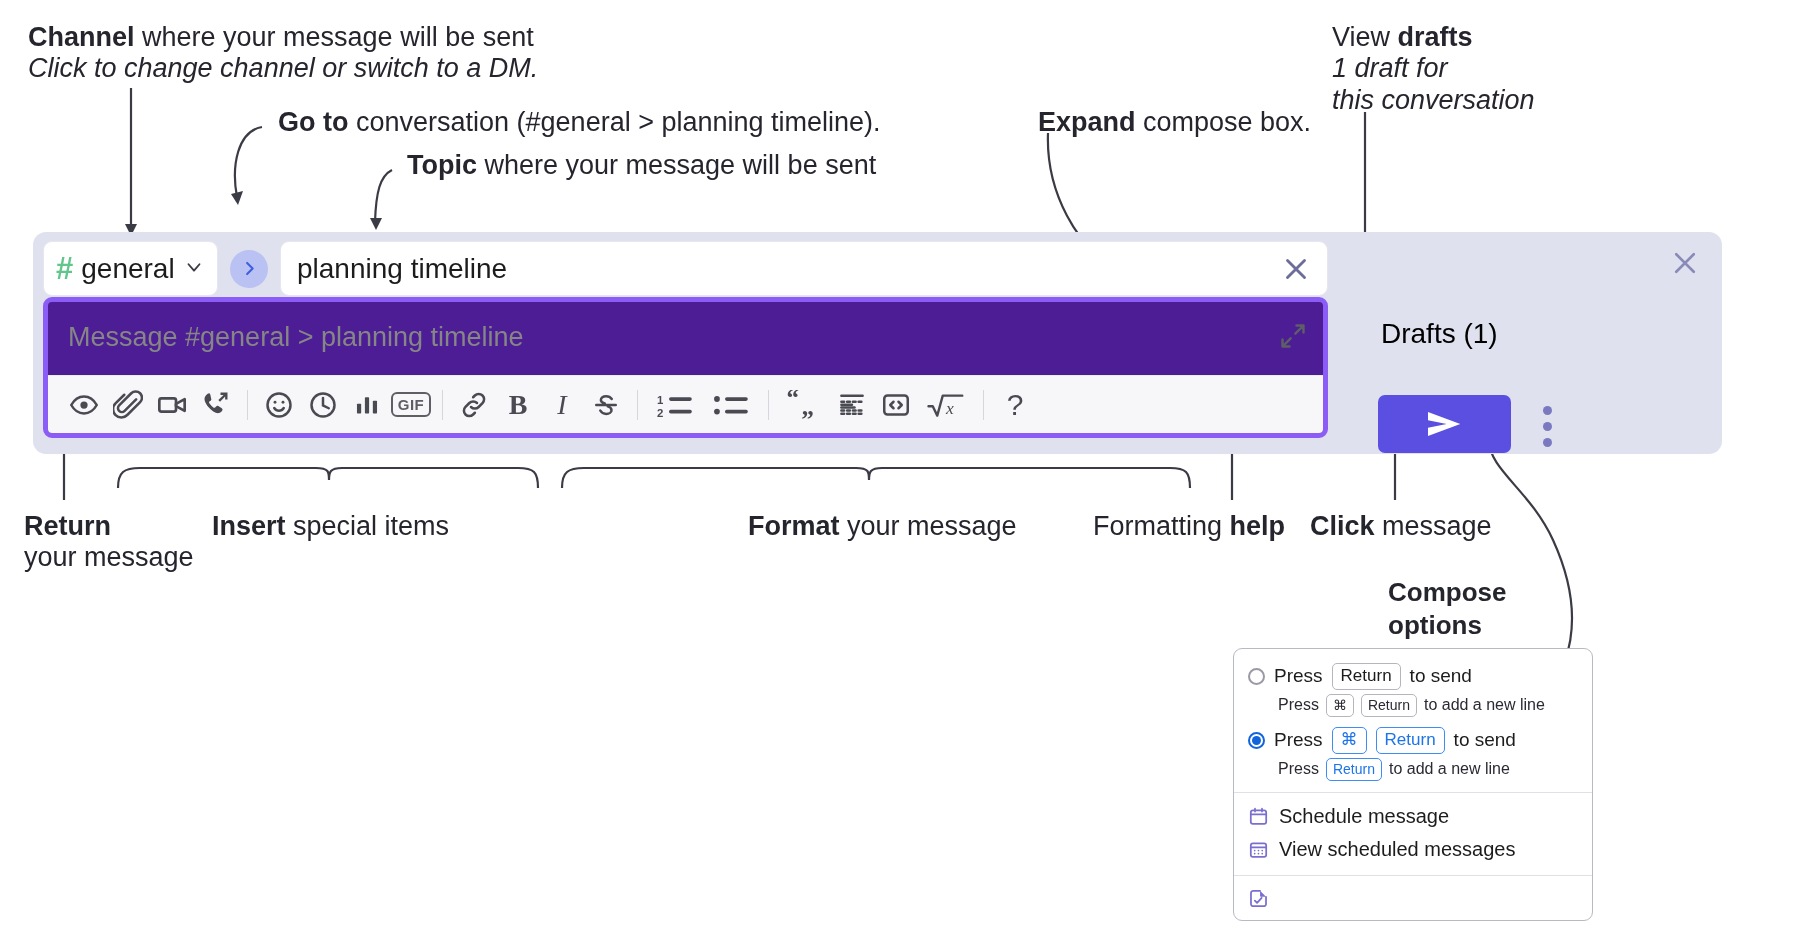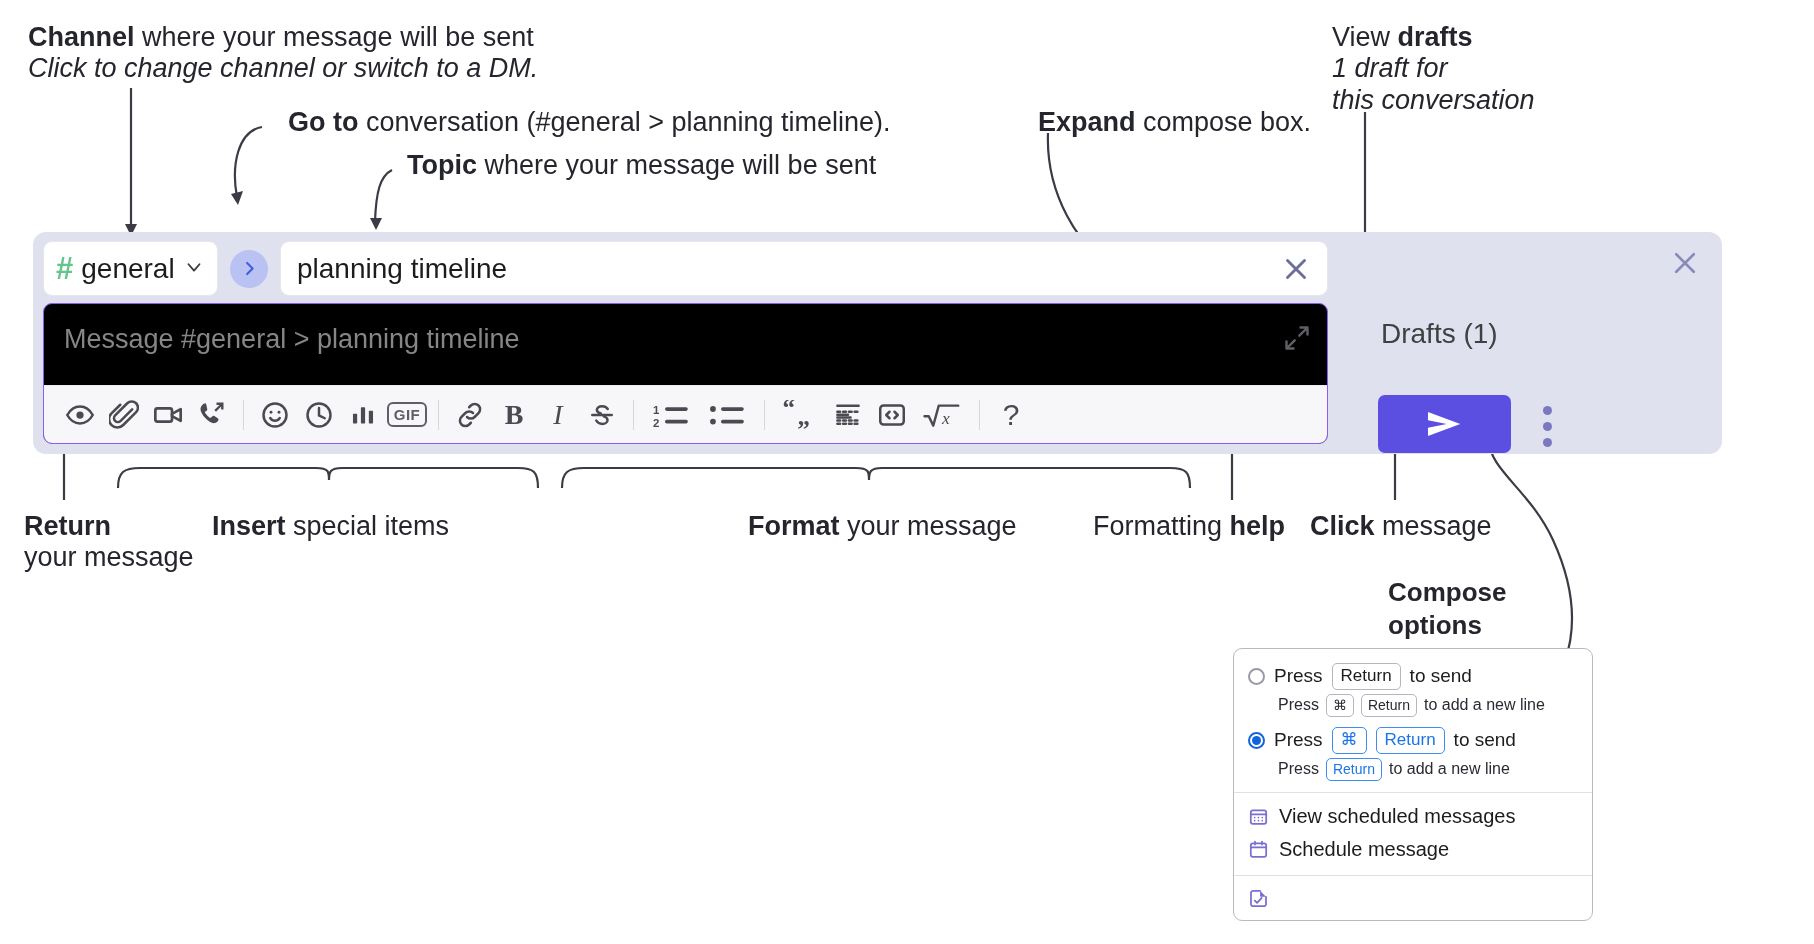--- a/index.html
+++ b/index.html
@@ -12,21 +12,21 @@
     overflow:hidden;
   }
   .stage{position:absolute;inset:0;}
 
   
   .ann{position:absolute;font-size:27px;line-height:1.16;color:#25252e;white-space:nowrap;}
   .ann b{font-weight:700;}
   .ann i{font-style:italic;}
 
   #ann-channel{left:28px;top:22px;}
-  #ann-goto{left:288px;top:107px;}
+  #ann-goto{left:278px;top:107px;}
   #ann-topic{left:407px;top:150px;}
   #ann-expand{left:1038px;top:107px;}
   #ann-drafts{left:1332px;top:22px;}
   #ann-preview{left:24px;top:511px;}
   #ann-insert{left:212px;top:511px;}
   #ann-format{left:748px;top:511px;}
   #ann-help{left:1093px;top:511px;}
   #ann-send{left:1310px;top:511px;}
   #ann-compose{left:1388px;top:576px;font-size:26px;line-height:1.28;}
 
@@ -64,22 +64,22 @@
   }
   #topic-field{
     flex:1;height:55px;background:#fff;border-radius:9px;border:1px solid #e6e6ee;
     display:flex;align-items:center;padding:0 14px 0 16px;box-sizing:border-box;
   }
   #topic-value{font-size:28px;color:#1d1c1d;flex:1;}
   #topic-clear{flex:0 0 auto;display:flex;align-items:center;}
 
   
   #message-box{
-    position:absolute;left:0;top:62px;width:100%;height:141px;
-    background:#000000;border:1px solid #8b5cf6;border-radius:9px;box-sizing:border-box;
+    position:absolute;left:0;top:56px;width:100%;height:141px;
+    background:#4c1d95;border:5px solid #8b5cf6;border-radius:9px;box-sizing:border-box;
     overflow:hidden;
   }
   #message-placeholder{
     position:absolute;left:20px;top:20px;font-size:27px;color:#868686;
   }
   #expand-button{position:absolute;right:16px;top:20px;display:flex;}
 
   
   #toolbar{
     position:absolute;left:0;bottom:0;width:100%;height:58px;
@@ -89,21 +89,21 @@
   .tb{width:44px;height:44px;display:flex;align-items:center;justify-content:center;
       color:#5e5e66;flex:0 0 auto;}
   .tb svg{display:block;}
   .tb-sep{width:1px;height:30px;background:#d6d6dc;margin:0 9px;flex:0 0 auto;}
   .gifbox{border:2.4px solid #5e5e66;border-radius:6px;font-size:15px;font-weight:700;
           letter-spacing:.5px;padding:3px 5px;color:#5e5e66;line-height:1;}
   .qm{font-size:30px;color:#4a4a52;line-height:1;}
 
   
   #panel-close{position:absolute;right:22px;top:16px;display:flex;}
-  #drafts-link{position:absolute;left:1348px;top:86px;font-size:28px;color:#404040;text-align:right;}
+  #drafts-link{position:absolute;left:1348px;top:86px;font-size:28px;color:#000000;text-align:right;}
   #send-button{
     position:absolute;left:1345px;top:163px;width:133px;height:58px;
     background:#5a4fe0;border-radius:7px;display:flex;align-items:center;justify-content:center;
   }
   #compose-more{position:absolute;left:1500px;top:172px;width:28px;height:44px;
     display:flex;flex-direction:column;align-items:center;justify-content:center;gap:7px;}
   #compose-more i{display:block;width:9px;height:9px;border-radius:50%;background:#7a78c0;}
 
   
   #options-menu{
@@ -445,37 +445,37 @@
       <span>to add a new line</span>
     </div>
 
     <div class="menu-sep"></div>
 
     <div class="menu-item">
       <span class="menu-icon">
         <svg width="21" height="21" viewBox="0 0 24 24" fill="none" stroke="#7a6fd0" stroke-width="2" stroke-linecap="round">
             <rect x="3.2" y="5" width="17.6" height="15.4" rx="2.4"></rect>
             <path d="M3.2 9.6 L20.8 9.6"></path>
+            <path d="M8 3 L8 6.4 M16 3 L16 6.4"></path>
+          </svg>
+      </span>
+      <span>Schedule message</span>
+    </div>
+
+    <div class="menu-item">
+      <span class="menu-icon">
+        <svg width="21" height="21" viewBox="0 0 24 24" fill="none" stroke="#7a6fd0" stroke-width="2" stroke-linecap="round">
+            <rect x="3.2" y="5" width="17.6" height="15.4" rx="2.4"></rect>
+            <path d="M3.2 9.6 L20.8 9.6"></path>
             <g stroke-width="1.9">
               <path d="M7.6 13.2 L7.7 13.2 M11.9 13.2 L12 13.2 M16.2 13.2 L16.3 13.2 M7.6 16.8 L7.7 16.8 M11.9 16.8 L12 16.8 M16.2 16.8 L16.3 16.8"></path>
             </g>
           </svg>
       </span>
       <span>View scheduled messages</span>
-    </div>
-
-    <div class="menu-item">
-      <span class="menu-icon">
-        <svg width="21" height="21" viewBox="0 0 24 24" fill="none" stroke="#7a6fd0" stroke-width="2" stroke-linecap="round">
-            <rect x="3.2" y="5" width="17.6" height="15.4" rx="2.4"></rect>
-            <path d="M3.2 9.6 L20.8 9.6"></path>
-            <path d="M8 3 L8 6.4 M16 3 L16 6.4"></path>
-          </svg>
-      </span>
-      <span>Schedule message</span>
     </div>
 
     <div class="menu-sep"></div>
 
     <div class="menu-item">
       <span class="menu-icon">
         <svg width="21" height="21" viewBox="0 0 24 24" fill="none" stroke="#7a6fd0" stroke-width="2" stroke-linecap="round" stroke-linejoin="round">
             <path d="M13.8 3.2 H6 a2.6 2.6 0 0 0 -2.6 2.6 v12.4 a2.6 2.6 0 0 0 2.6 2.6 h12 a2.6 2.6 0 0 0 2.6 -2.6 V10"></path>
             <path d="M13.8 3.2 L20.6 10 L14.6 10 a.8 .8 0 0 1 -.8 -.8 Z" fill="#7a6fd0" stroke="none"></path>
             <path d="M7.8 14.4 L10.4 17 L15.6 11.2"></path>

